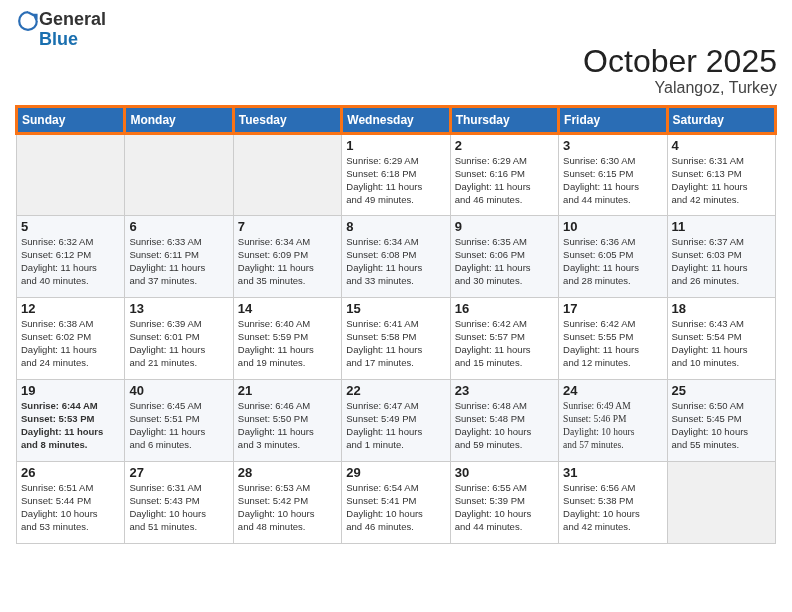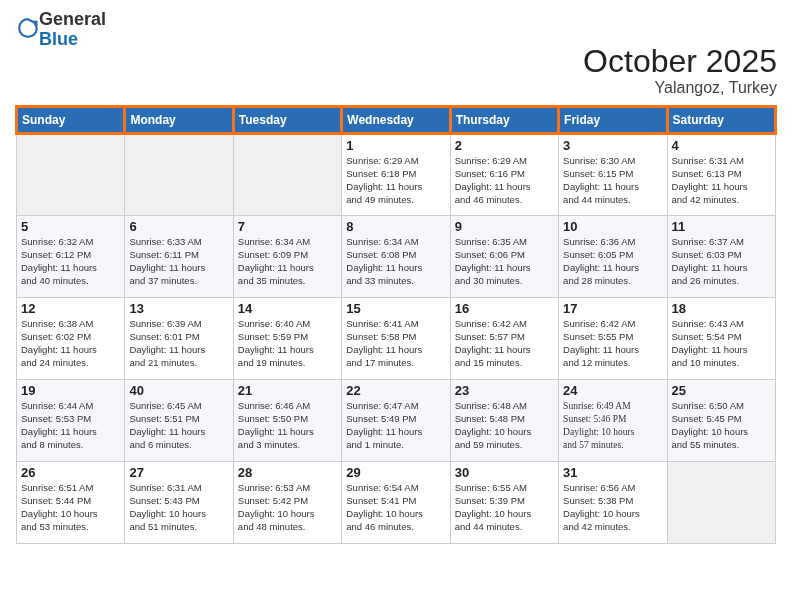--- a/index.html
+++ b/index.html
@@ -17,21 +17,21 @@
       background: #fff;
     }
     .header {
       display: flex;
       align-items: flex-start;
       justify-content: space-between;
       margin-bottom: 8px;
     }
     .logo {
       display: flex;
-      align-items: center;
+      align-items: flex-start;
     }
     .logo-text {
       font-size: 18px;
       font-weight: bold;
       line-height: 1.1;
     }
     .logo-general { color: #333; }
     .logo-blue { color: #1a6faf; }
     .logo-icon {
       width: 22px;
@@ -261,21 +261,21 @@
             <div class="day-num">18</div>
             <div class="day-info" style="white-space: pre-line;">Sunrise: 6:43 AM
 Sunset: 5:54 PM
 Daylight: 11 hours
 and 10 minutes.</div>
           </td>
         </tr>
         <tr>
           <td>
             <div class="day-num">19</div>
-            <div class="day-info" style="white-space: pre-line;">Sunrise: 6:44 AM
+            <div class="day-info" style="white-space: pre-line; font-weight: bold;">Sunrise: 6:44 AM
 Sunset: 5:53 PM
 Daylight: 11 hours
 and 8 minutes.</div>
           </td>
           <td>
             <div class="day-num">40</div>
             <div class="day-info" style="white-space: pre-line;">Sunrise: 6:45 AM
 Sunset: 5:51 PM
 Daylight: 11 hours
 and 6 minutes.</div>

